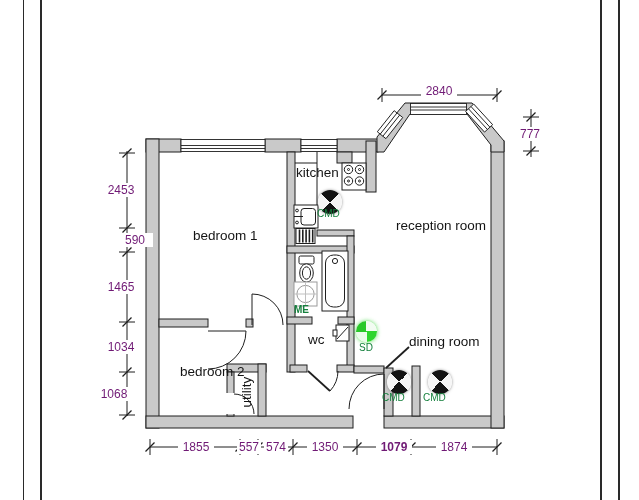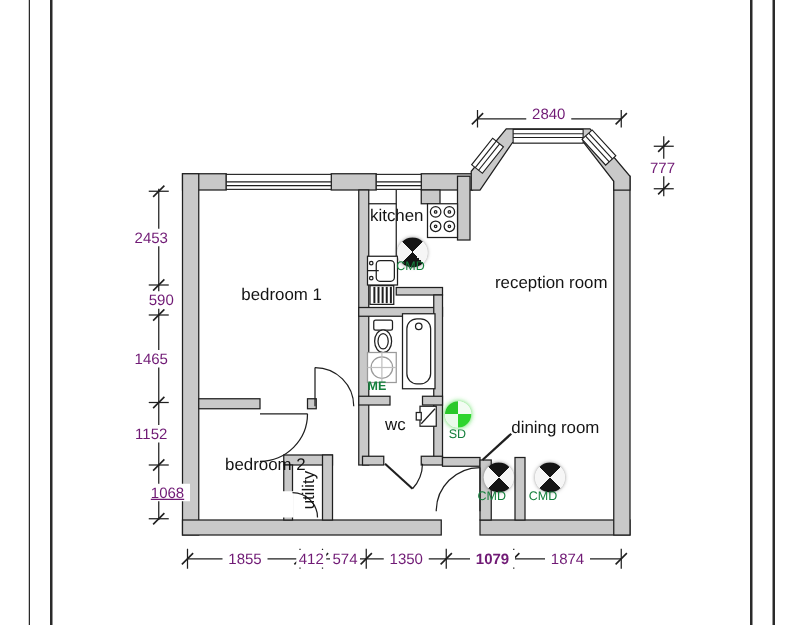--- a/index.html
+++ b/index.html
@@ -240,25 +240,25 @@
   <div class="ann" style="left:359px;top:343px;">SD</div>
   <div class="det cmd" style="left:387px;top:370px;"></div>
   <div class="ann" style="left:382px;top:393px;">CMD</div>
   <div class="det cmd" style="left:428px;top:370px;"></div>
   <div class="ann" style="left:423px;top:393px;">CMD</div>
 
   <div class="dim" style="left:421px;top:84px;width:36px;">2840</div>
   <div class="dim" style="left:517px;top:127px;width:26px;">777</div>
 
   <div class="dim" style="left:103px;top:183px;width:36px;">2453</div>
-  <div class="dim" style="left:103px;top:233px;width:36px;text-align:right;">590</div>
+  <div class="dim" style="left:117px;top:233px;width:36px;">590</div>
   <div class="dim" style="left:103px;top:280px;width:36px;">1465</div>
-  <div class="dim" style="left:103px;top:340px;width:36px;">1152</div>
-  <div class="dim" style="left:116px;top:387px;width:36px;text-decoration:underline;">1068</div>
+  <div class="dim" style="left:103px;top:340px;width:36px;">1034</div>
+  <div class="dim" style="left:96px;top:387px;width:36px;">1068</div>
 
   <div class="dim" style="left:178px;top:440px;width:36px;">1855</div>
-  <div class="dim" style="left:237px;top:440px;width:24px;">412</div>
+  <div class="dim" style="left:237px;top:440px;width:24px;">557</div>
   <div class="dim" style="left:264px;top:440px;width:24px;">574</div>
   <div class="dim" style="left:307px;top:440px;width:36px;">1350</div>
   <div class="dim" style="left:376px;top:440px;width:36px;font-weight:bold;">1079</div>
   <div class="dim" style="left:436px;top:440px;width:36px;">1874</div>
 
 </div>
 
 </body></html>

